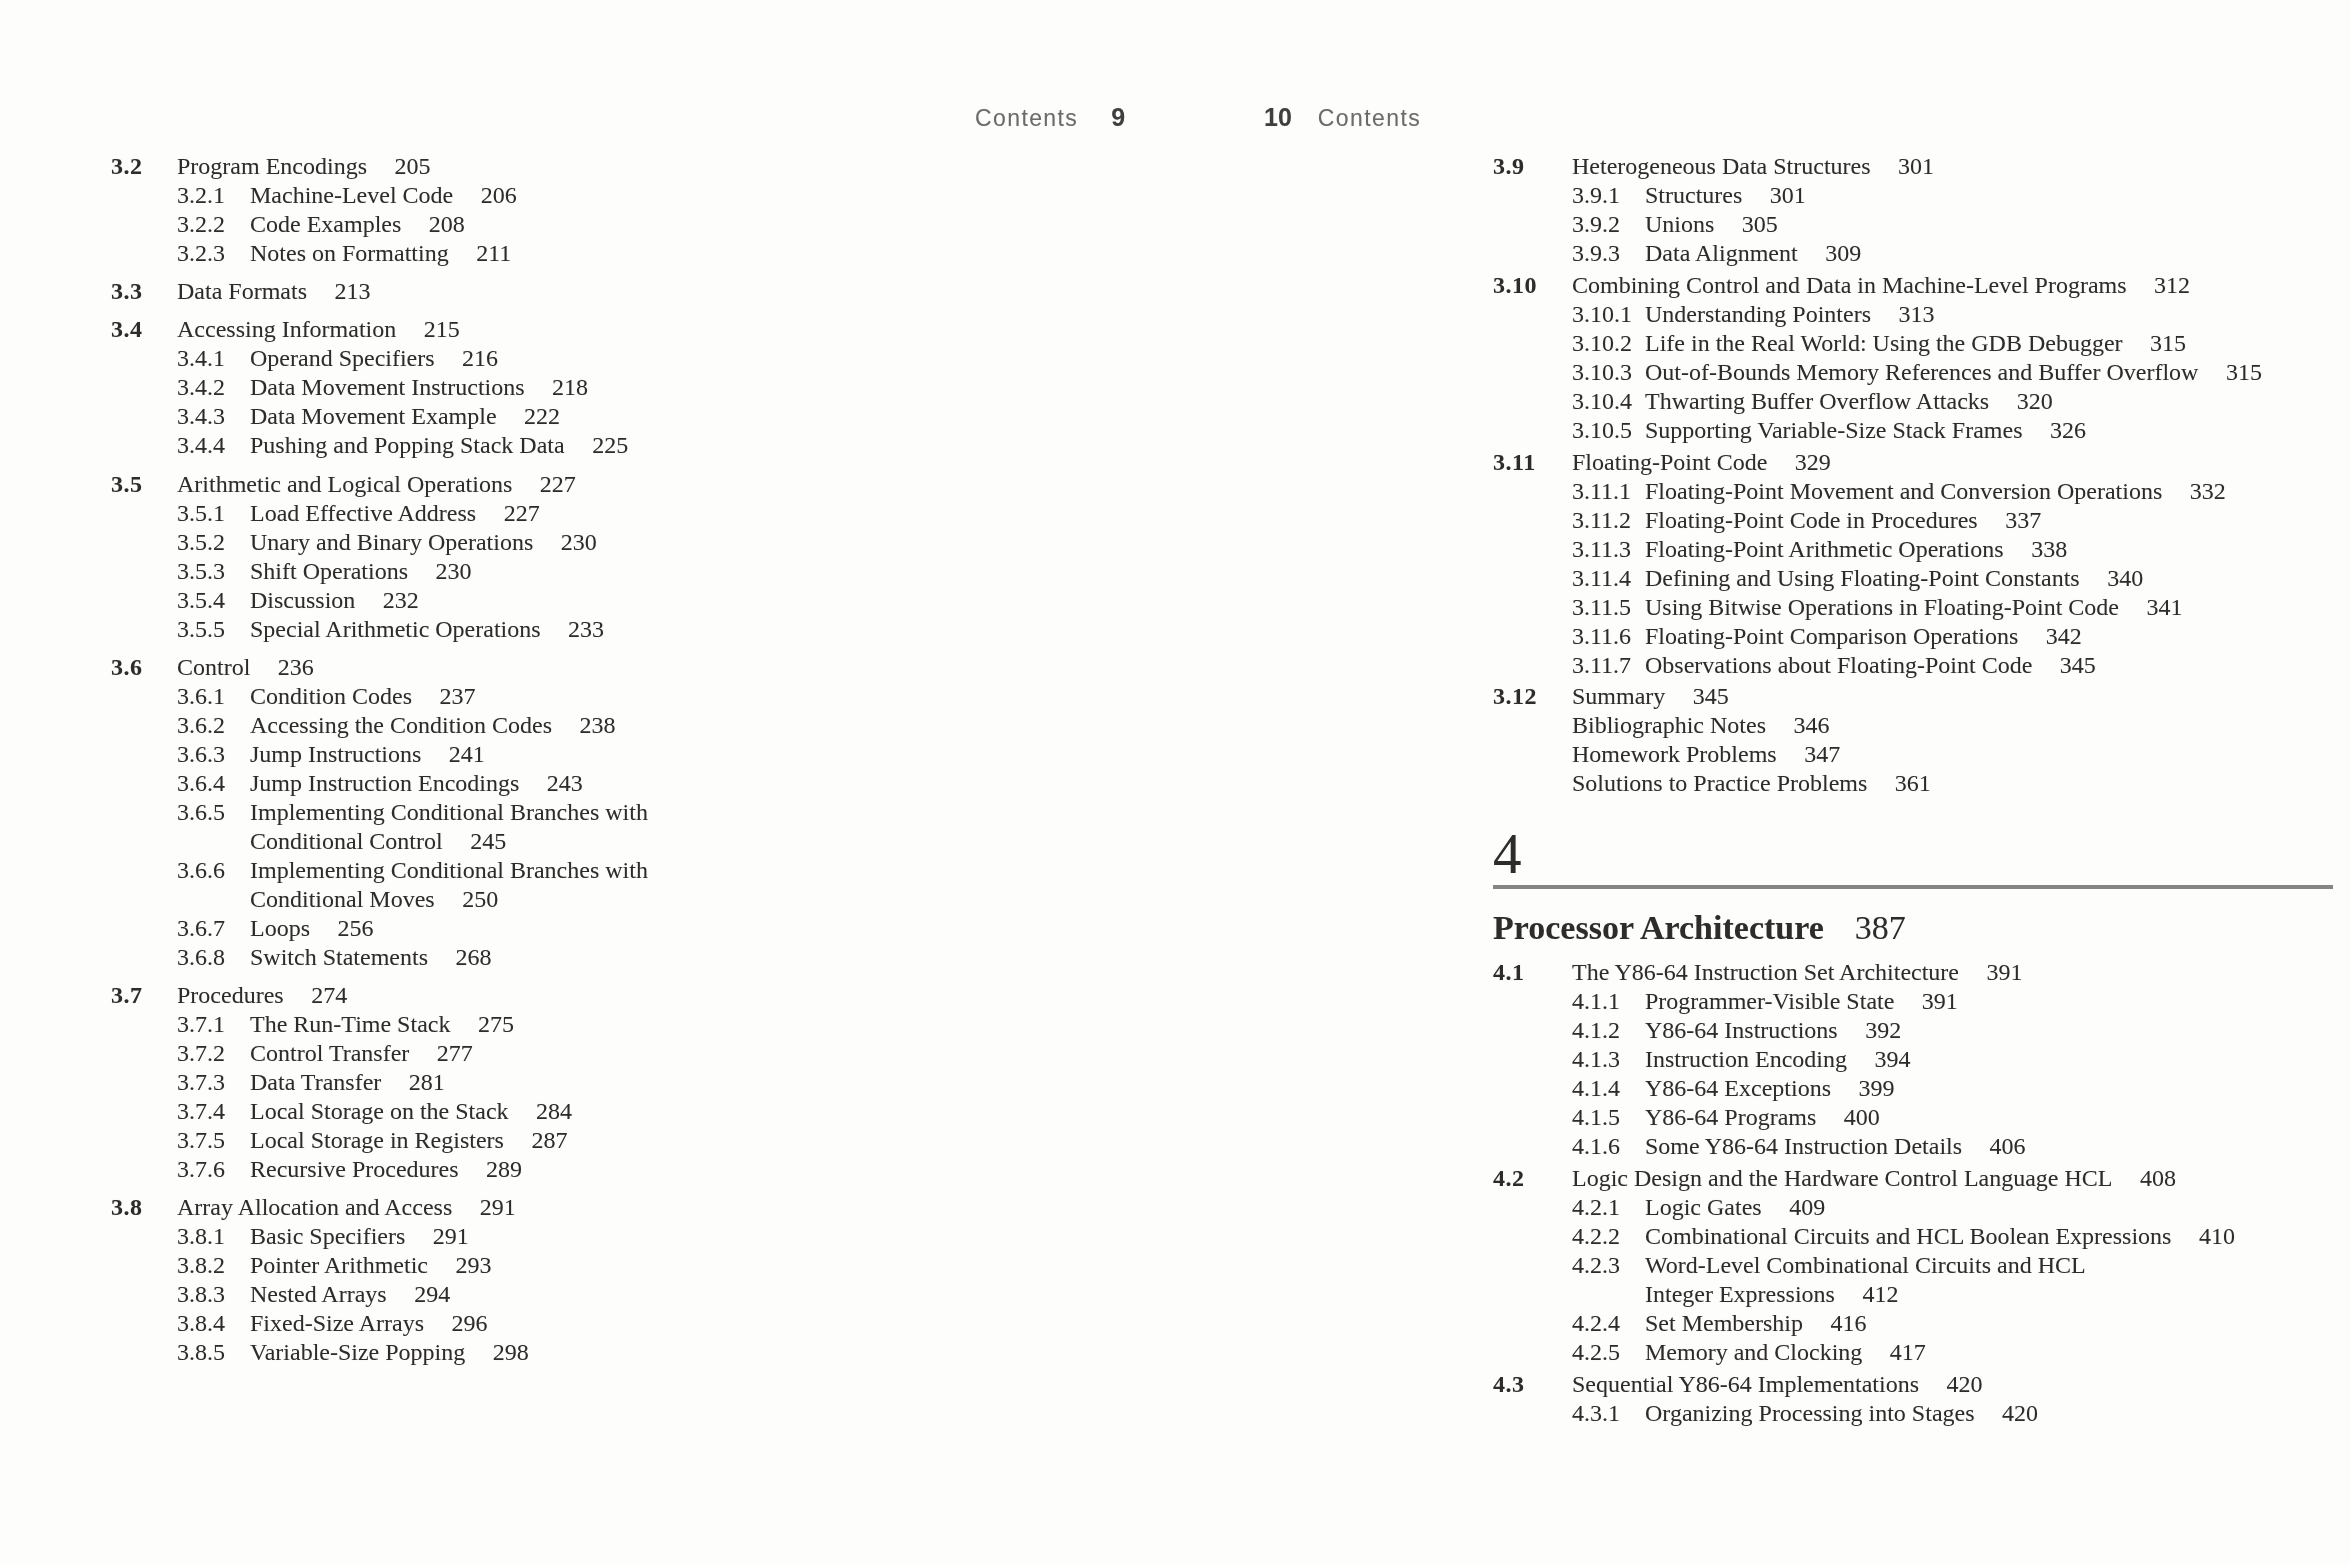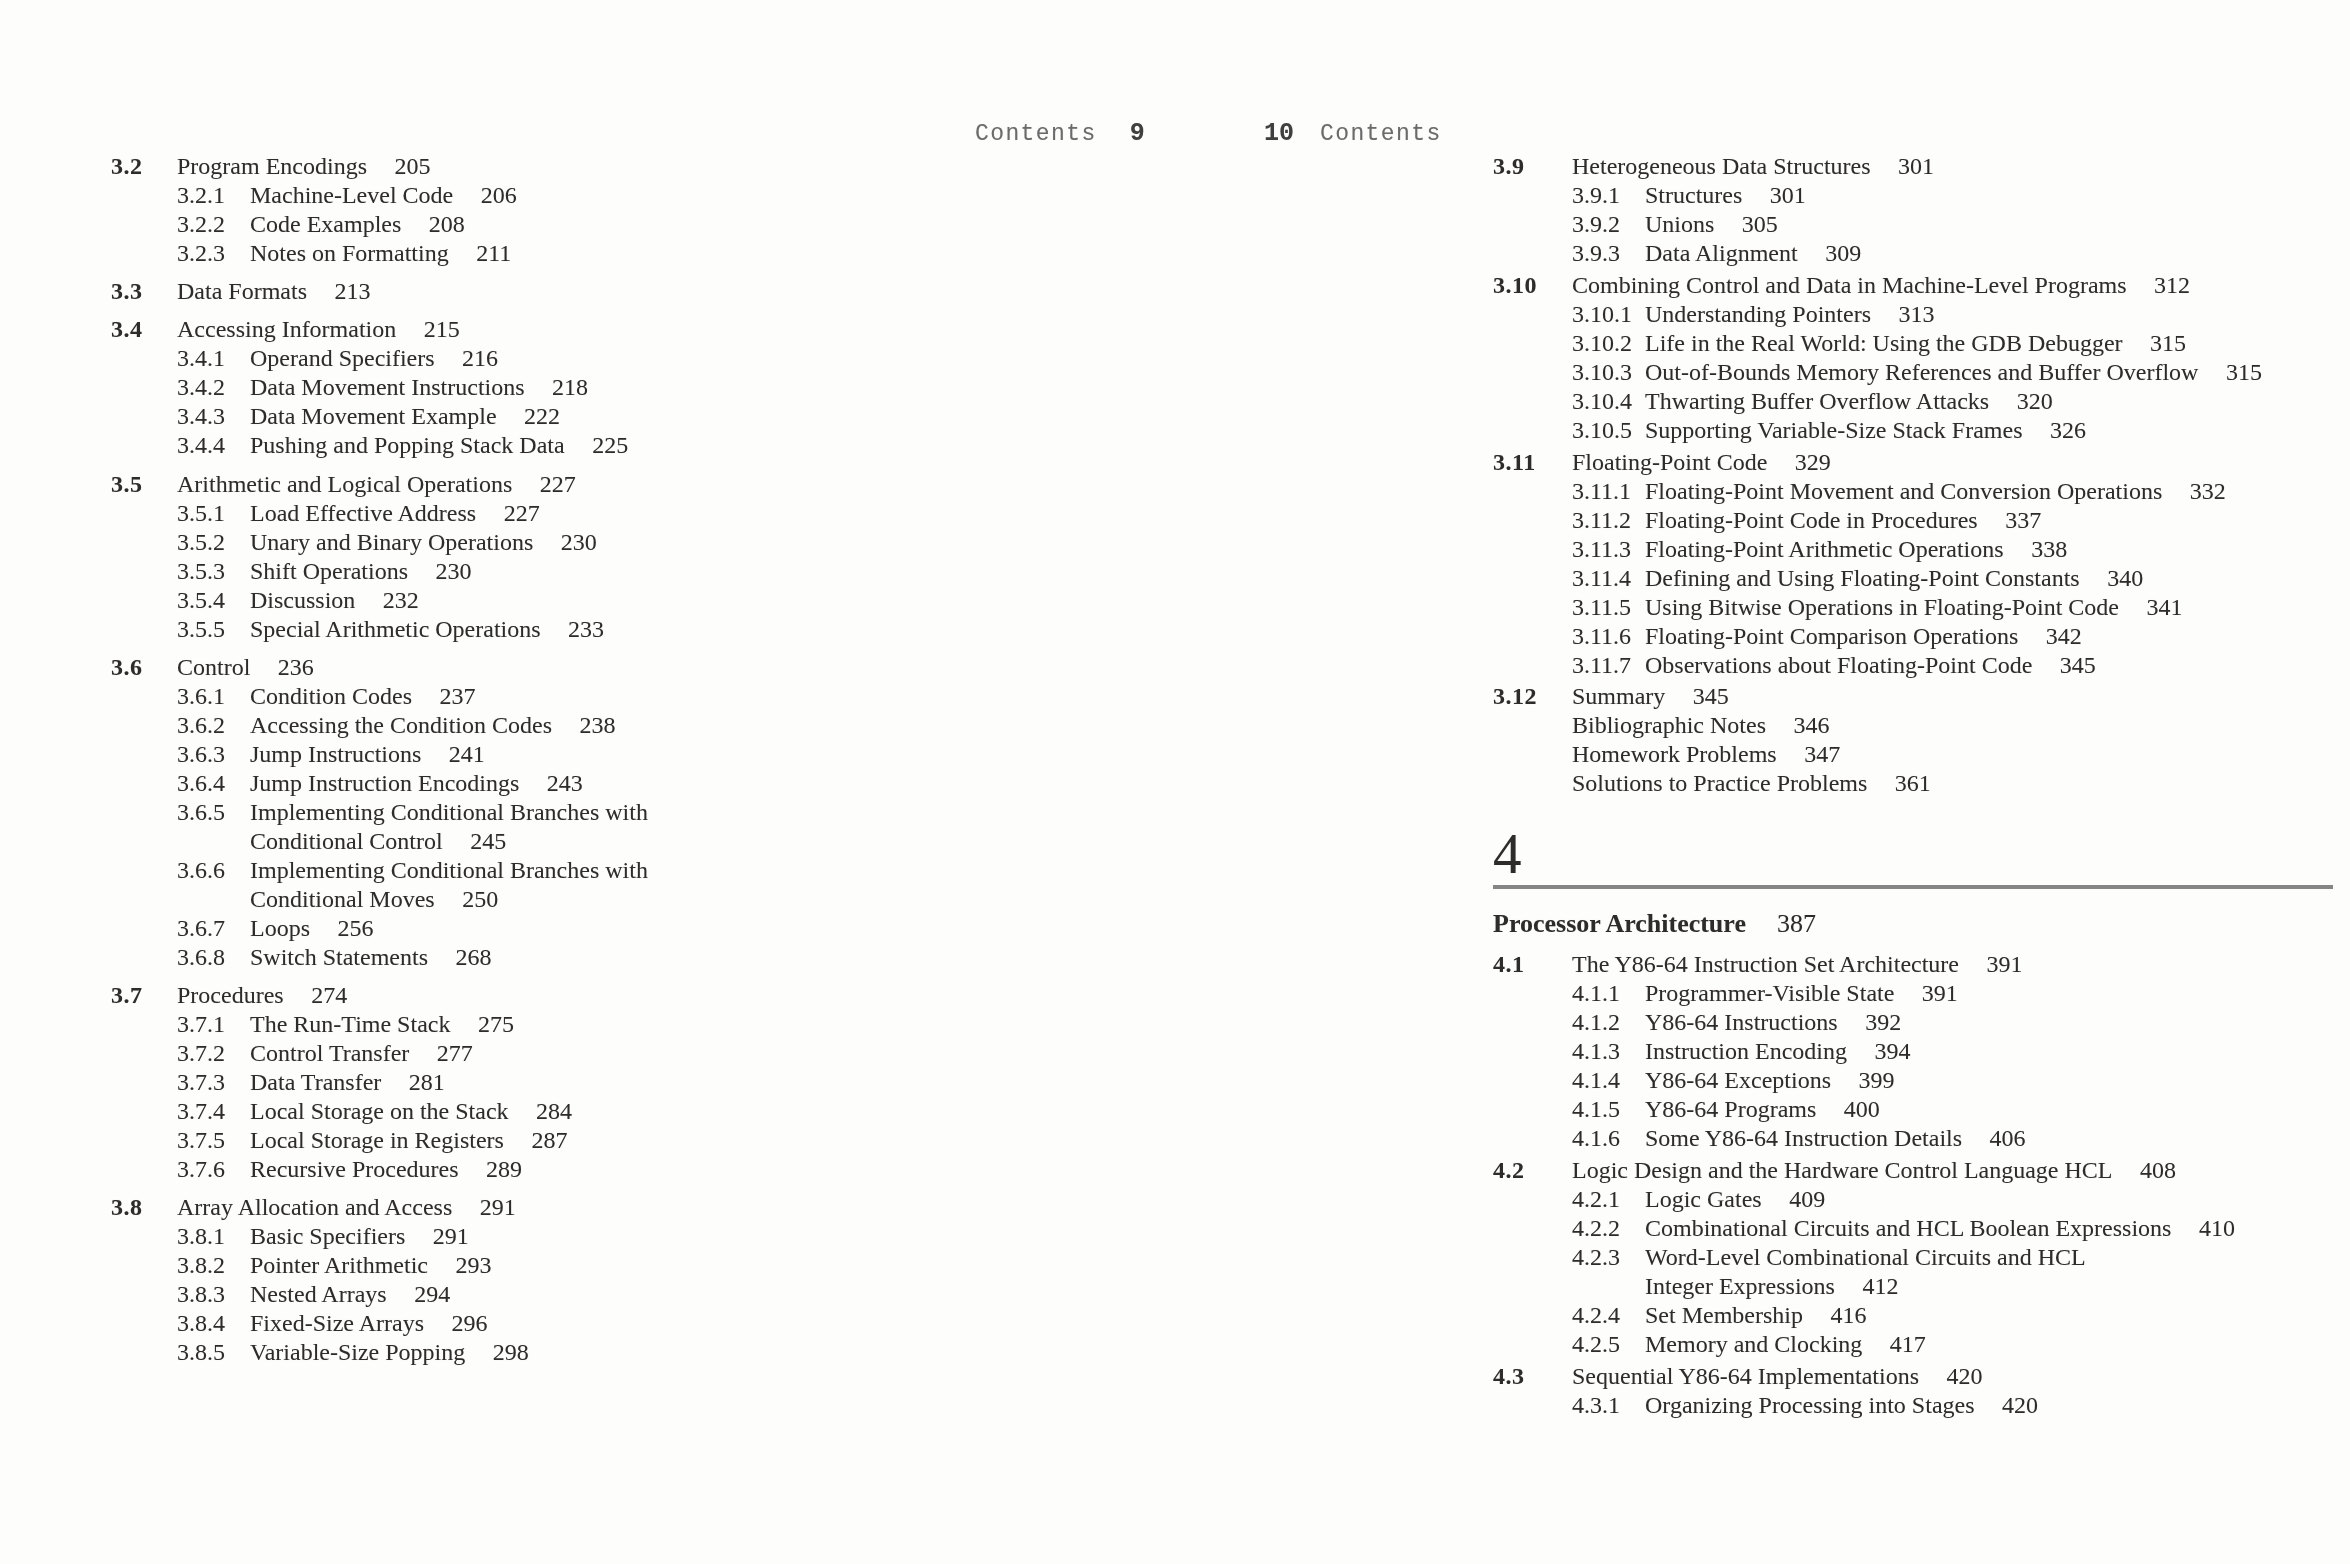--- a/index.html
+++ b/index.html
@@ -6,22 +6,22 @@
   body{
     width:2351px;height:1565px;
     background:#fdfdfc;
     color:#2e2c2a;
     font-family:"Liberation Serif","DejaVu Serif",serif;
     position:relative;overflow:hidden;
     text-shadow:0 0 0.9px rgba(40,40,40,.18);
   }
   
   .running-head{
-    position:absolute;top:119px;display:flex;align-items:baseline;
-    font-family:Liberation Mono, monospace;
+    position:absolute;top:103px;display:flex;align-items:baseline;
+    font-family:Liberation Sans, sans-serif;
     font-size:23px;color:#6b6b6b;letter-spacing:1.4px;white-space:nowrap;text-align:center;
   }
   #rh-left{left:975px}
   #rh-right{left:1264px}
   .folio{
     font-size:25px;color:#3f3f3f;font-weight:bold;letter-spacing:0;
   }
   #rh-left .folio{margin-left:33px}
   #rh-right .folio{margin-right:26px}
   
@@ -34,21 +34,21 @@
   .c2{flex:0 0 73px}
   #col-right .c2{flex:0 0 73px}
   .num{font-weight:bold;letter-spacing:0.5px}
   .pg{margin-left:27.5px}
   #col-left .section{margin-bottom:9.2px}
   #col-right .section{margin-bottom:2.8px}
   
   .chapter{margin-top:27.5px;margin-bottom:11px}
   .ch-num{font-size:57px;line-height:55px;font-weight:400;color:#2e2c2a;margin-bottom:4.6px}
   .ch-rule{height:3.7px;background:#858585;margin-bottom:20px}
-  .ch-title-row{display:flex;align-items:baseline;font-size:26px;font-weight:bold;white-space:nowrap}
+  .ch-title-row{display:flex;align-items:baseline;font-size:34px;font-weight:bold;white-space:nowrap}
   .ch-page{margin-left:31px;font-weight:normal}
 </style>
 </head>
 <body>
 
 <div class="running-head" id="rh-left">
   <span>Contents</span>
   <span class="folio">9</span>
 </div>
 

